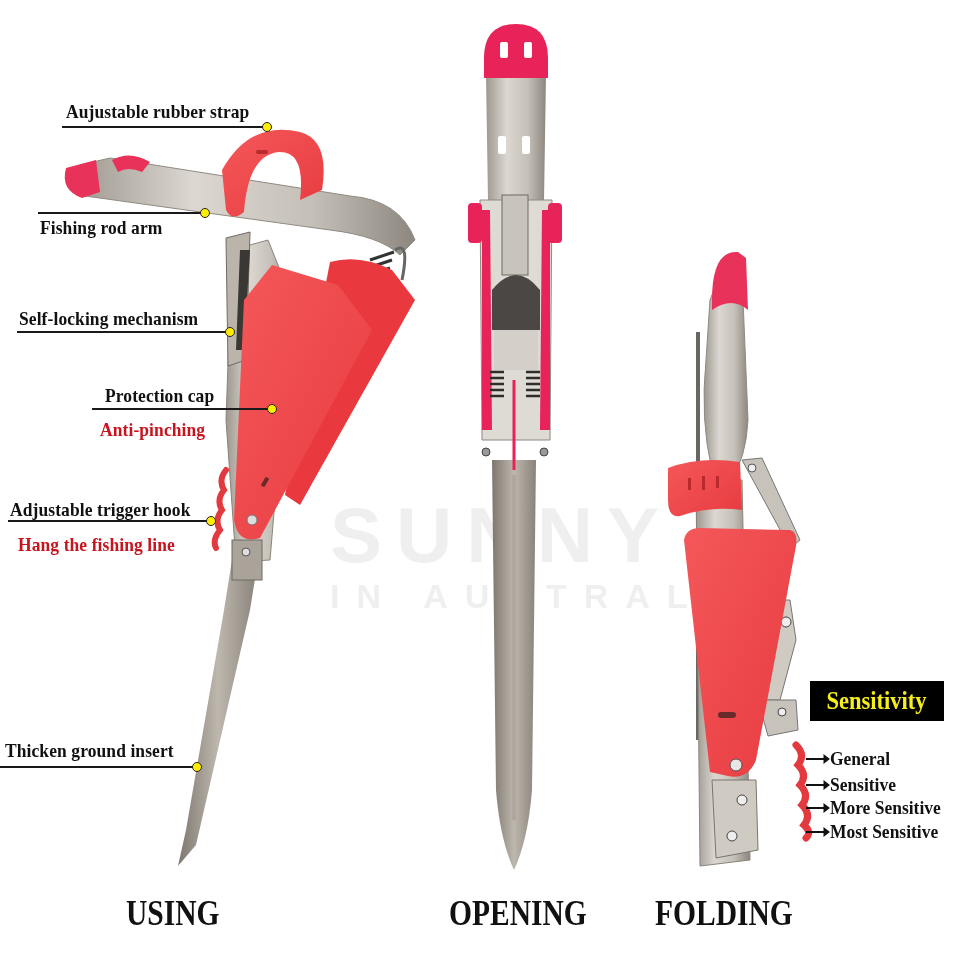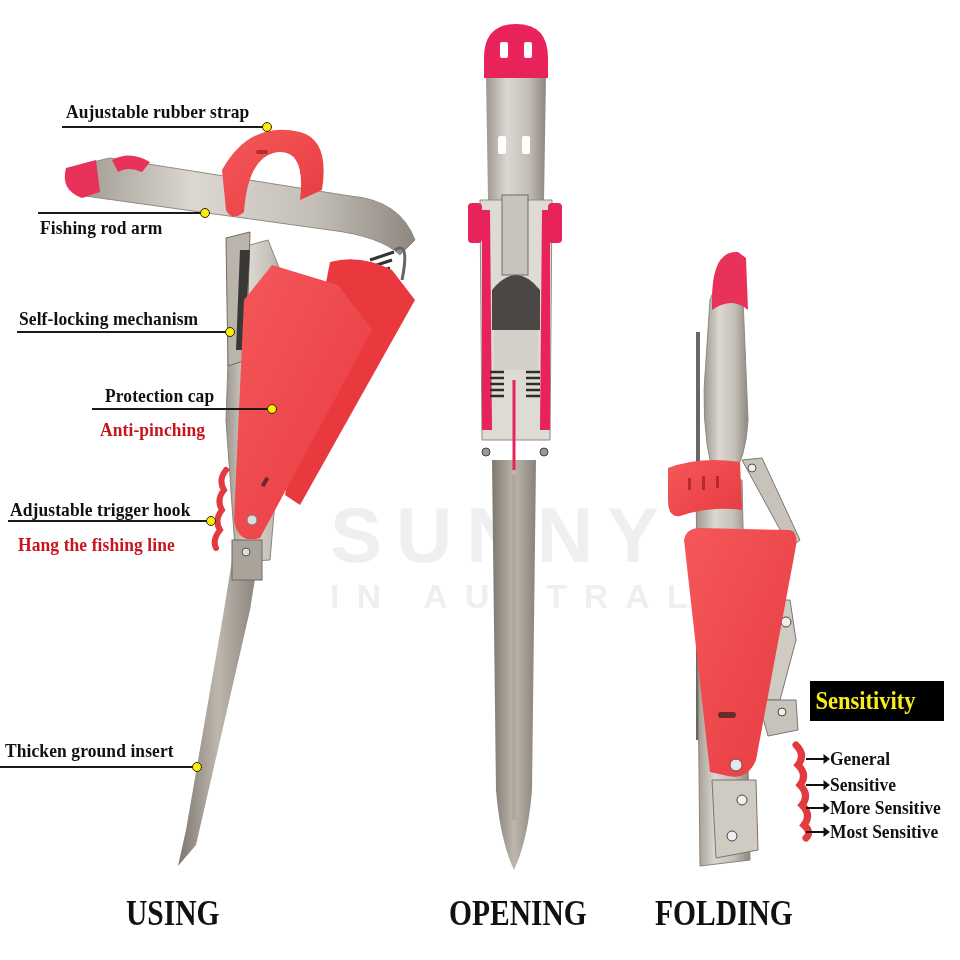--- a/index.html
+++ b/index.html
@@ -10,21 +10,21 @@
     .label { position: absolute; white-space: nowrap; color: #111; font-weight: bold;
              font-size: 19px; line-height: 1; letter-spacing: 0.1px; transform: scaleX(0.92);
              transform-origin: left top; }
     .label.red { color: #c8141e; }
     .leader { position: absolute; height: 2px; background: #1a1a1a; }
     .dot { position: absolute; width: 10px; height: 10px; border-radius: 50%;
            background: #ffee00; border: 1.5px solid #222; box-sizing: border-box; }
     .caption { position: absolute; top: 892px; font-size: 36px; font-weight: bold;
                color: #111; transform: scaleX(0.82); transform-origin: left top; letter-spacing: 0px; }
     .sens-box { position: absolute; left: 810px; top: 681px; width: 134px; height: 40px;
-                background: #000; display: flex; align-items: center; }
+                background: #000; display: flex; align-items: center; justify-content: center; }
     .sens-title { color: #f6ee1c; font-size: 25px; font-weight: bold; transform: scaleX(0.9); }
     .sens-item { position: absolute; left: 810px; font-size: 19px; font-weight: bold; color: #111;
                  display: flex; align-items: center; transform: scaleX(0.92); transform-origin: left top; }
     .sens-item .arrow { display: inline-block; width: 24px; height: 2px; background: #111; position: relative; margin-right: 2px; }
     .sens-item .arrow::after { content: ""; position: absolute; right: -2px; top: -4px;
                  border-left: 7px solid #111; border-top: 5px solid transparent; border-bottom: 5px solid transparent; }
     .watermark { position: absolute; left: 330px; top: 490px; color: rgba(210,210,210,0.35);
                  font-family: "Liberation Sans", sans-serif; font-weight: bold; pointer-events: none; }
     .wm1 { font-size: 78px; letter-spacing: 14px; }
     .wm2 { font-size: 34px; letter-spacing: 17px; margin-top: -4px; }

